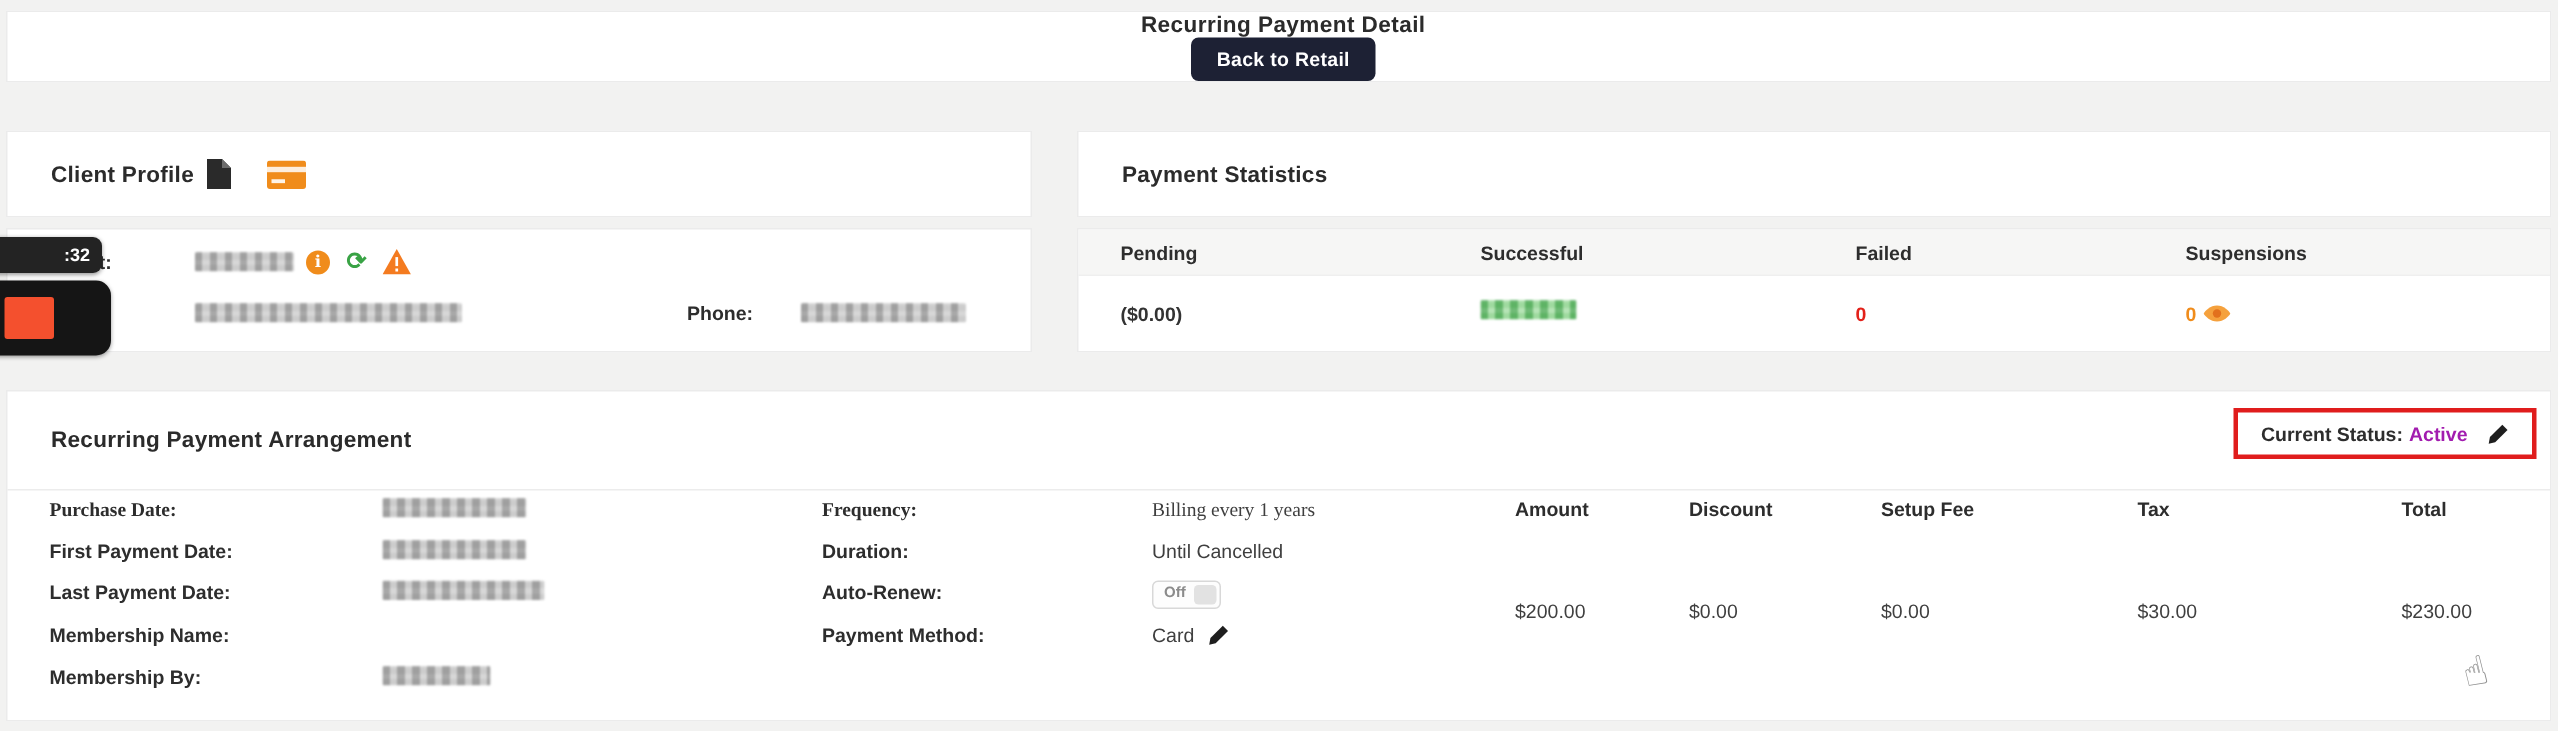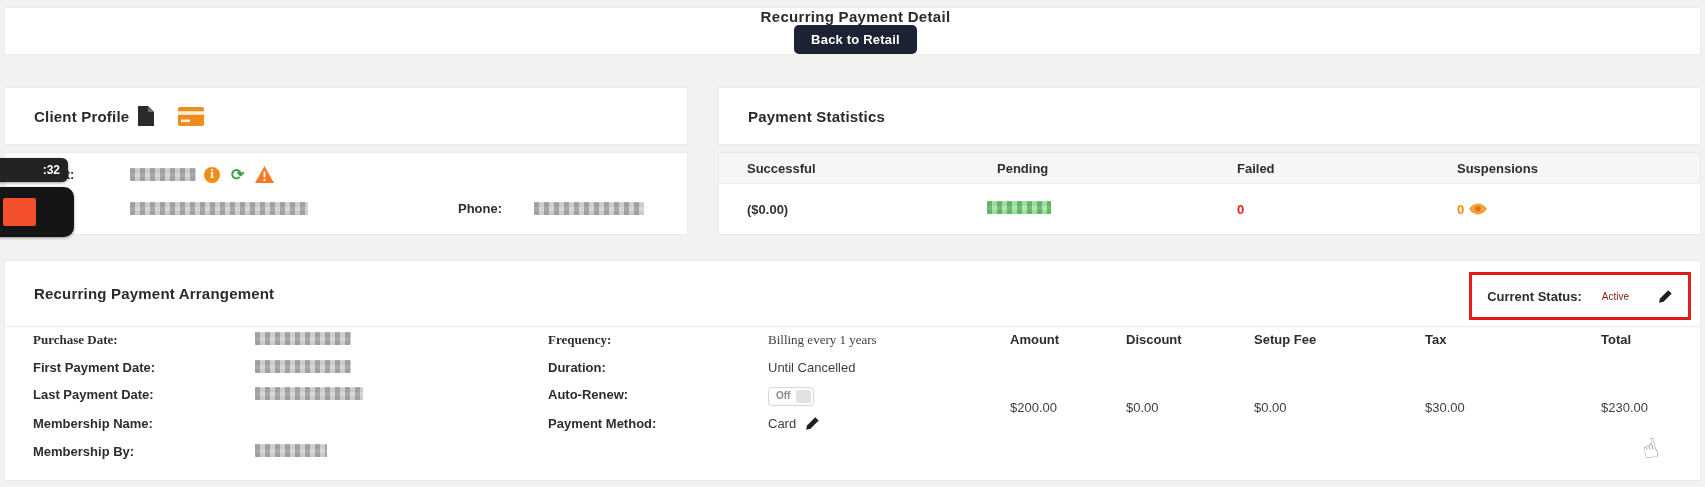--- a/index.html
+++ b/index.html
@@ -60,23 +60,23 @@
   .ps-col1 { width:240px; } .ps-col2 { width:250px; } .ps-col3 { width:220px; } .ps-col4 { flex:1; }
   .ps-h { font-size:13px; font-weight:bold; color:#2d2d2d; }
   .ps-v { font-size:13px; font-weight:bold; }
   .val-pending { color:#333; }
   .val-failed { color:#e32119; }
   .val-susp { color:#f08c1b; display:flex; align-items:center; gap:5px; }
 
   
   .arr-card { left:4px; top:260px; width:1697px; height:221px; }
   .arr-header { position:absolute; left:0; top:0; right:0; height:66px; border-bottom:1px solid #ececec; display:flex; align-items:center; padding-left:29px; }
-  .status-box { position:absolute; right:9px; top:11px; border:3px solid #e01d1d; height:48px; display:flex; align-items:center; gap:20px; padding:0 15px; background:#fff; }
+  .status-box { position:absolute; right:9px; top:11px; border:3px solid #e01d1d; height:34px; display:flex; align-items:center; gap:4px; padding:0 15px; background:#fff; }
   .status-label { font-size:13px; font-weight:bold; color:#2d2d2d; }
-  .status-value { font-size:10px; font-weight:normal; color:#7f1d1d; }
+  .status-value { font-size:13px; font-weight:bold; color:#a21caf; }
 
   .arr-row { position:absolute; display:flex; align-items:center; font-size:13px; }
   .lbl-l { left:28px; width:215px; } .val-l { left:250px; }
   .lbl-m { left:507px; width:250px;padding-left:36px; } .val-m { left:763px; }
   .ry1 { top:71px;font-family:Liberation Serif, serif; } .ry2 { top:99px; } .ry3 { top:126px; } .ry4 { top:155px; } .ry5 { top:183px; }
   .plain-val { font-size:13px; color:#3f3f3f; }
 
   .toggle { position:relative; width:46px; height:19px; background:#fdfdfd; border:1px solid #d8d8d8; border-radius:4px; cursor:pointer; }
   .toggle .off-label { position:absolute; left:7px; top:2px; font-size:10px; font-weight:bold; color:#8b8b8b; }
   .toggle .knob { position:absolute; right:2px; top:2px; width:15px; height:13px; background:#e2e2e2; border-radius:3px; }
@@ -145,22 +145,22 @@
     <span class="redacted" style="width:110px;"></span>
   </div>
 </div>
 
 <div class="card ps-header">
   <div class="section-title">Payment Statistics</div>
 </div>
 
 <div class="card ps-body">
   <div class="ps-cols ps-head-row">
+    <span class="ps-h ps-col1">Pending</span>
     <span class="ps-h ps-col2">Successful</span>
-    <span class="ps-h ps-col1">Pending</span>
     <span class="ps-h ps-col3">Failed</span>
     <span class="ps-h ps-col4">Suspensions</span>
   </div>
   <div class="ps-cols ps-val-row">
     <span class="ps-v ps-col1 val-pending">($0.00)</span>
     <span class="ps-col2"><span class="redacted green" style="width:64px;"></span></span>
     <span class="ps-v ps-col3 val-failed">0</span>
     <span class="ps-v ps-col4 val-susp">
       <span>0</span>
       <span class="pencil" style="margin-left:0">

